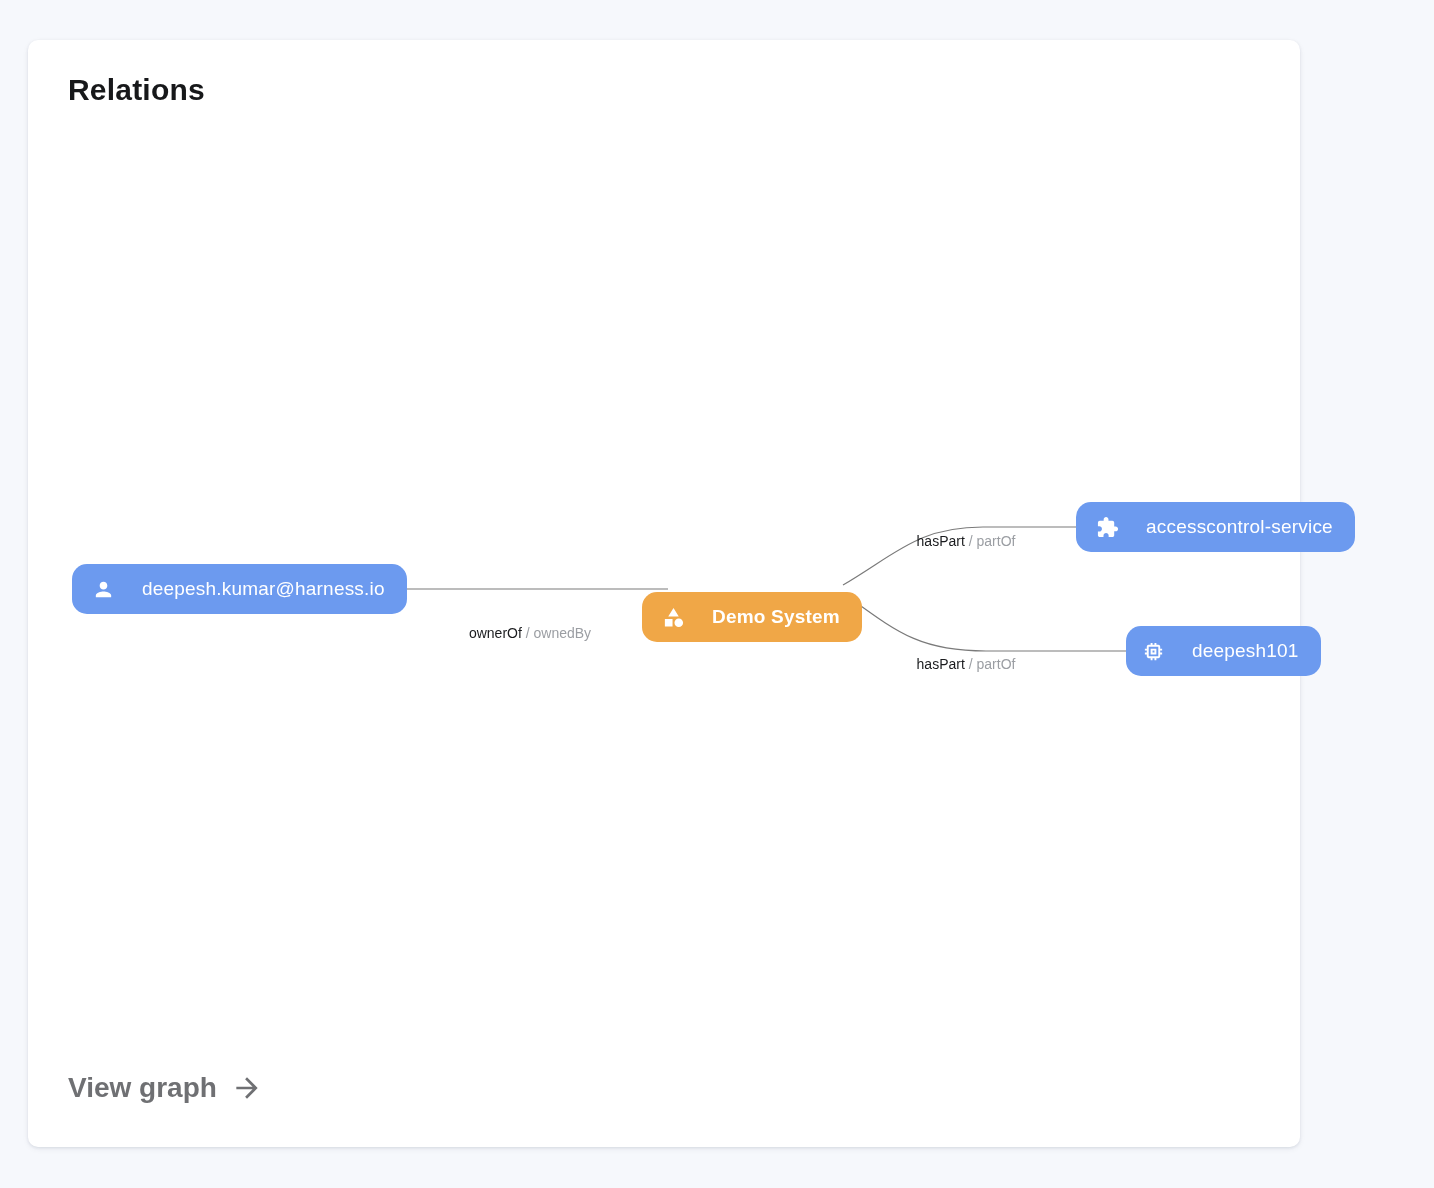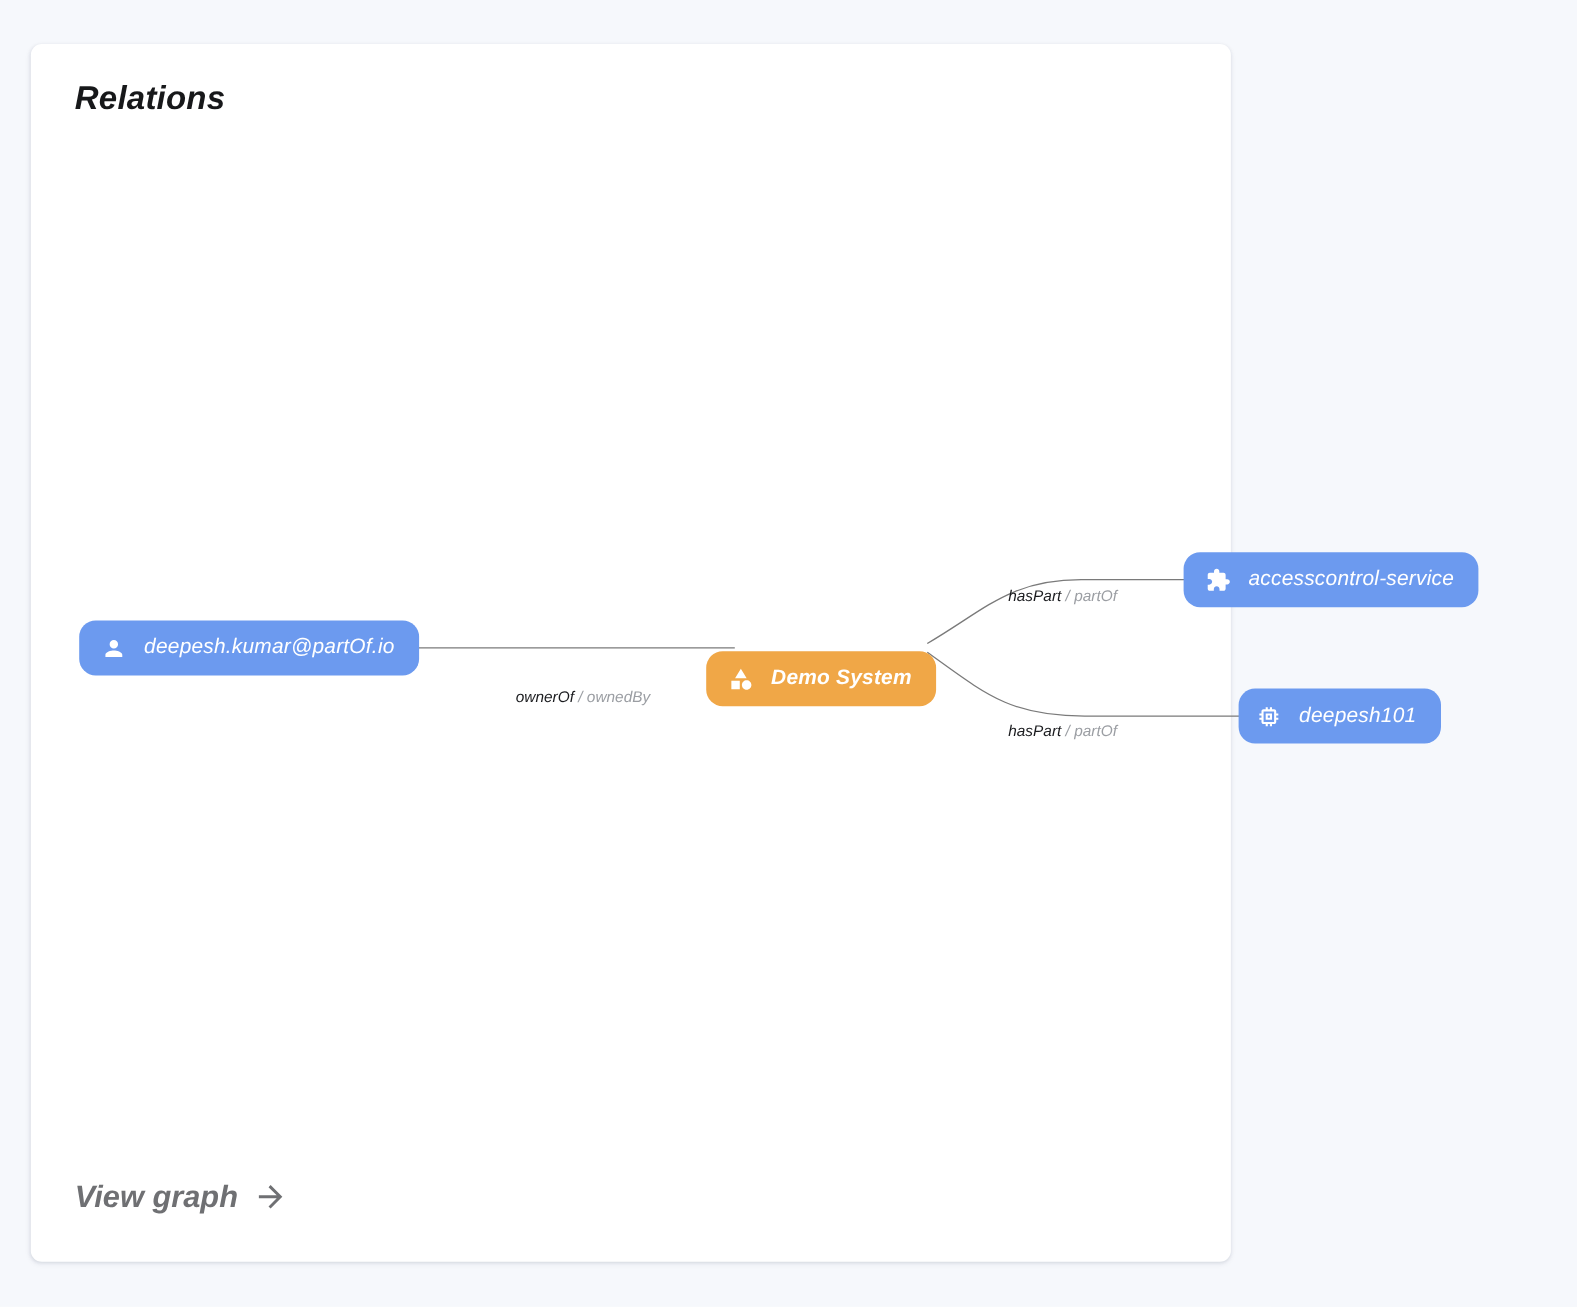--- a/index.html
+++ b/index.html
@@ -3,36 +3,35 @@
 <meta charset="utf-8">
 <style>
   html,body{margin:0;padding:0;}
   body{
     width:1434px;height:1188px;
     background:var(--page-bg,#F6F8FC);
     font-family:"Liberation Sans","DejaVu Sans",sans-serif;
     position:relative;overflow:hidden;
   }
   .card{
-    position:absolute;left:28px;top:40px;width:1091px;height:1107px;
+    position:absolute;left:28px;top:40px;width:1272px;height:1107px;
     background:var(--card-bg,#FFFFFF);
     border-radius:10px;
     box-shadow:0 1px 3px rgba(25,35,65,.10),0 2px 6px rgba(25,35,65,.06);
-    font-style:italic;
   }
   .card-title{
     position:absolute;left:40px;top:33px;
     font-size:30px;font-weight:700;color:var(--title-color,#17181A);
     letter-spacing:.2px;
   }
   .edges{position:absolute;left:0;top:0;pointer-events:none;}
   .edges path{fill:none;stroke:var(--edge-line,#7A7A7A);stroke-width:1.2px;}
   .node{
     position:absolute;height:50px;
-    display:inline-flex;align-items:center;gap:16px;
+    display:inline-flex;align-items:center;gap:27px;
     padding:0 22px 0 20px;border-radius:15px;
     color:var(--node-text,#FFFFFF);font-size:19px;letter-spacing:.2px;
     cursor:pointer;white-space:nowrap;
   }
   .node-blue{background:var(--node-blue,#6C9AEF);}
   .node-orange{background:var(--node-orange,#F0A747);}
   .node-orange .node-label{font-weight:700;}
   .node-icon{display:flex;align-items:center;justify-content:center;}
   .node-icon svg{width:23px;height:23px;display:block;}
   .edge-label{
@@ -61,21 +60,21 @@
     <path d="M 815 545 C 868 514 890 487 955 487 H 1062"></path>
     <path d="M 815 553 C 868 591 890 611 958 611 H 1112"></path>
   </svg>
 
   <div class="node node-blue" style="left:44px;top:524px;">
     <span class="node-icon">
       <svg viewBox="0 0 24 24" fill="currentColor">
           <path d="M12 12c2.21 0 4-1.79 4-4s-1.79-4-4-4-4 1.79-4 4 1.79 4 4 4zm0 2c-2.67 0-8 1.34-8 4v2h16v-2c0-2.66-5.33-4-8-4z"></path>
         </svg>
     </span>
-    <span class="node-label">deepesh.kumar@partOf.io</span>
+    <span class="node-label">deepesh.kumar@harness.io</span>
   </div>
 
   <div class="node node-orange" style="left:614px;top:524px;margin-top:28px;">
     <span class="node-icon">
       <svg viewBox="0 0 24 24" fill="currentColor">
           <path d="M12 2l-5.5 9h11L12 2zm5.5 11c-2.49 0-4.5 2.01-4.5 4.5s2.01 4.5 4.5 4.5 4.5-2.01 4.5-4.5-2.01-4.5-4.5-4.5zM3 21.5h8v-8H3v8z"></path>
         </svg>
     </span>
     <span class="node-label">Demo System</span>
   </div>

